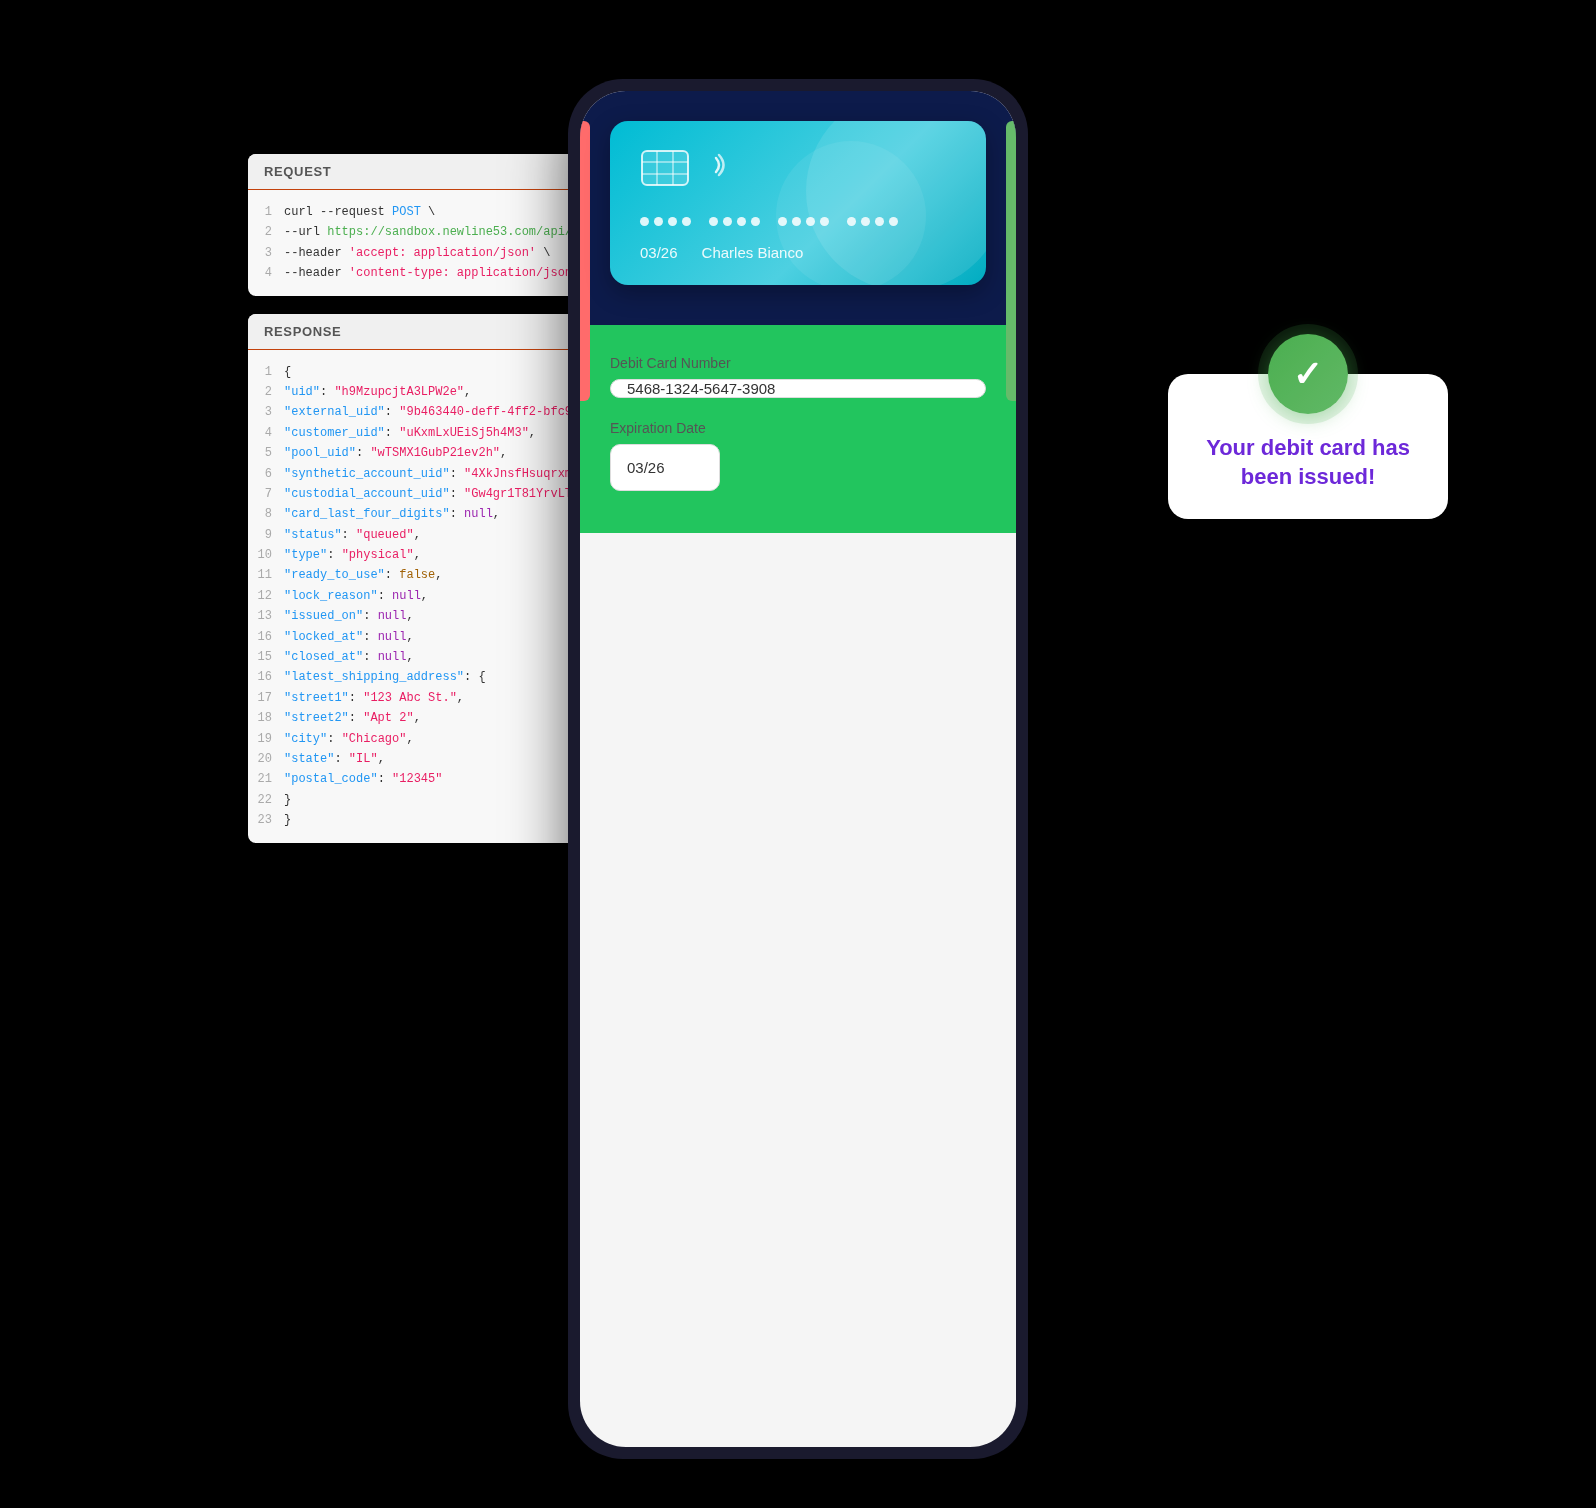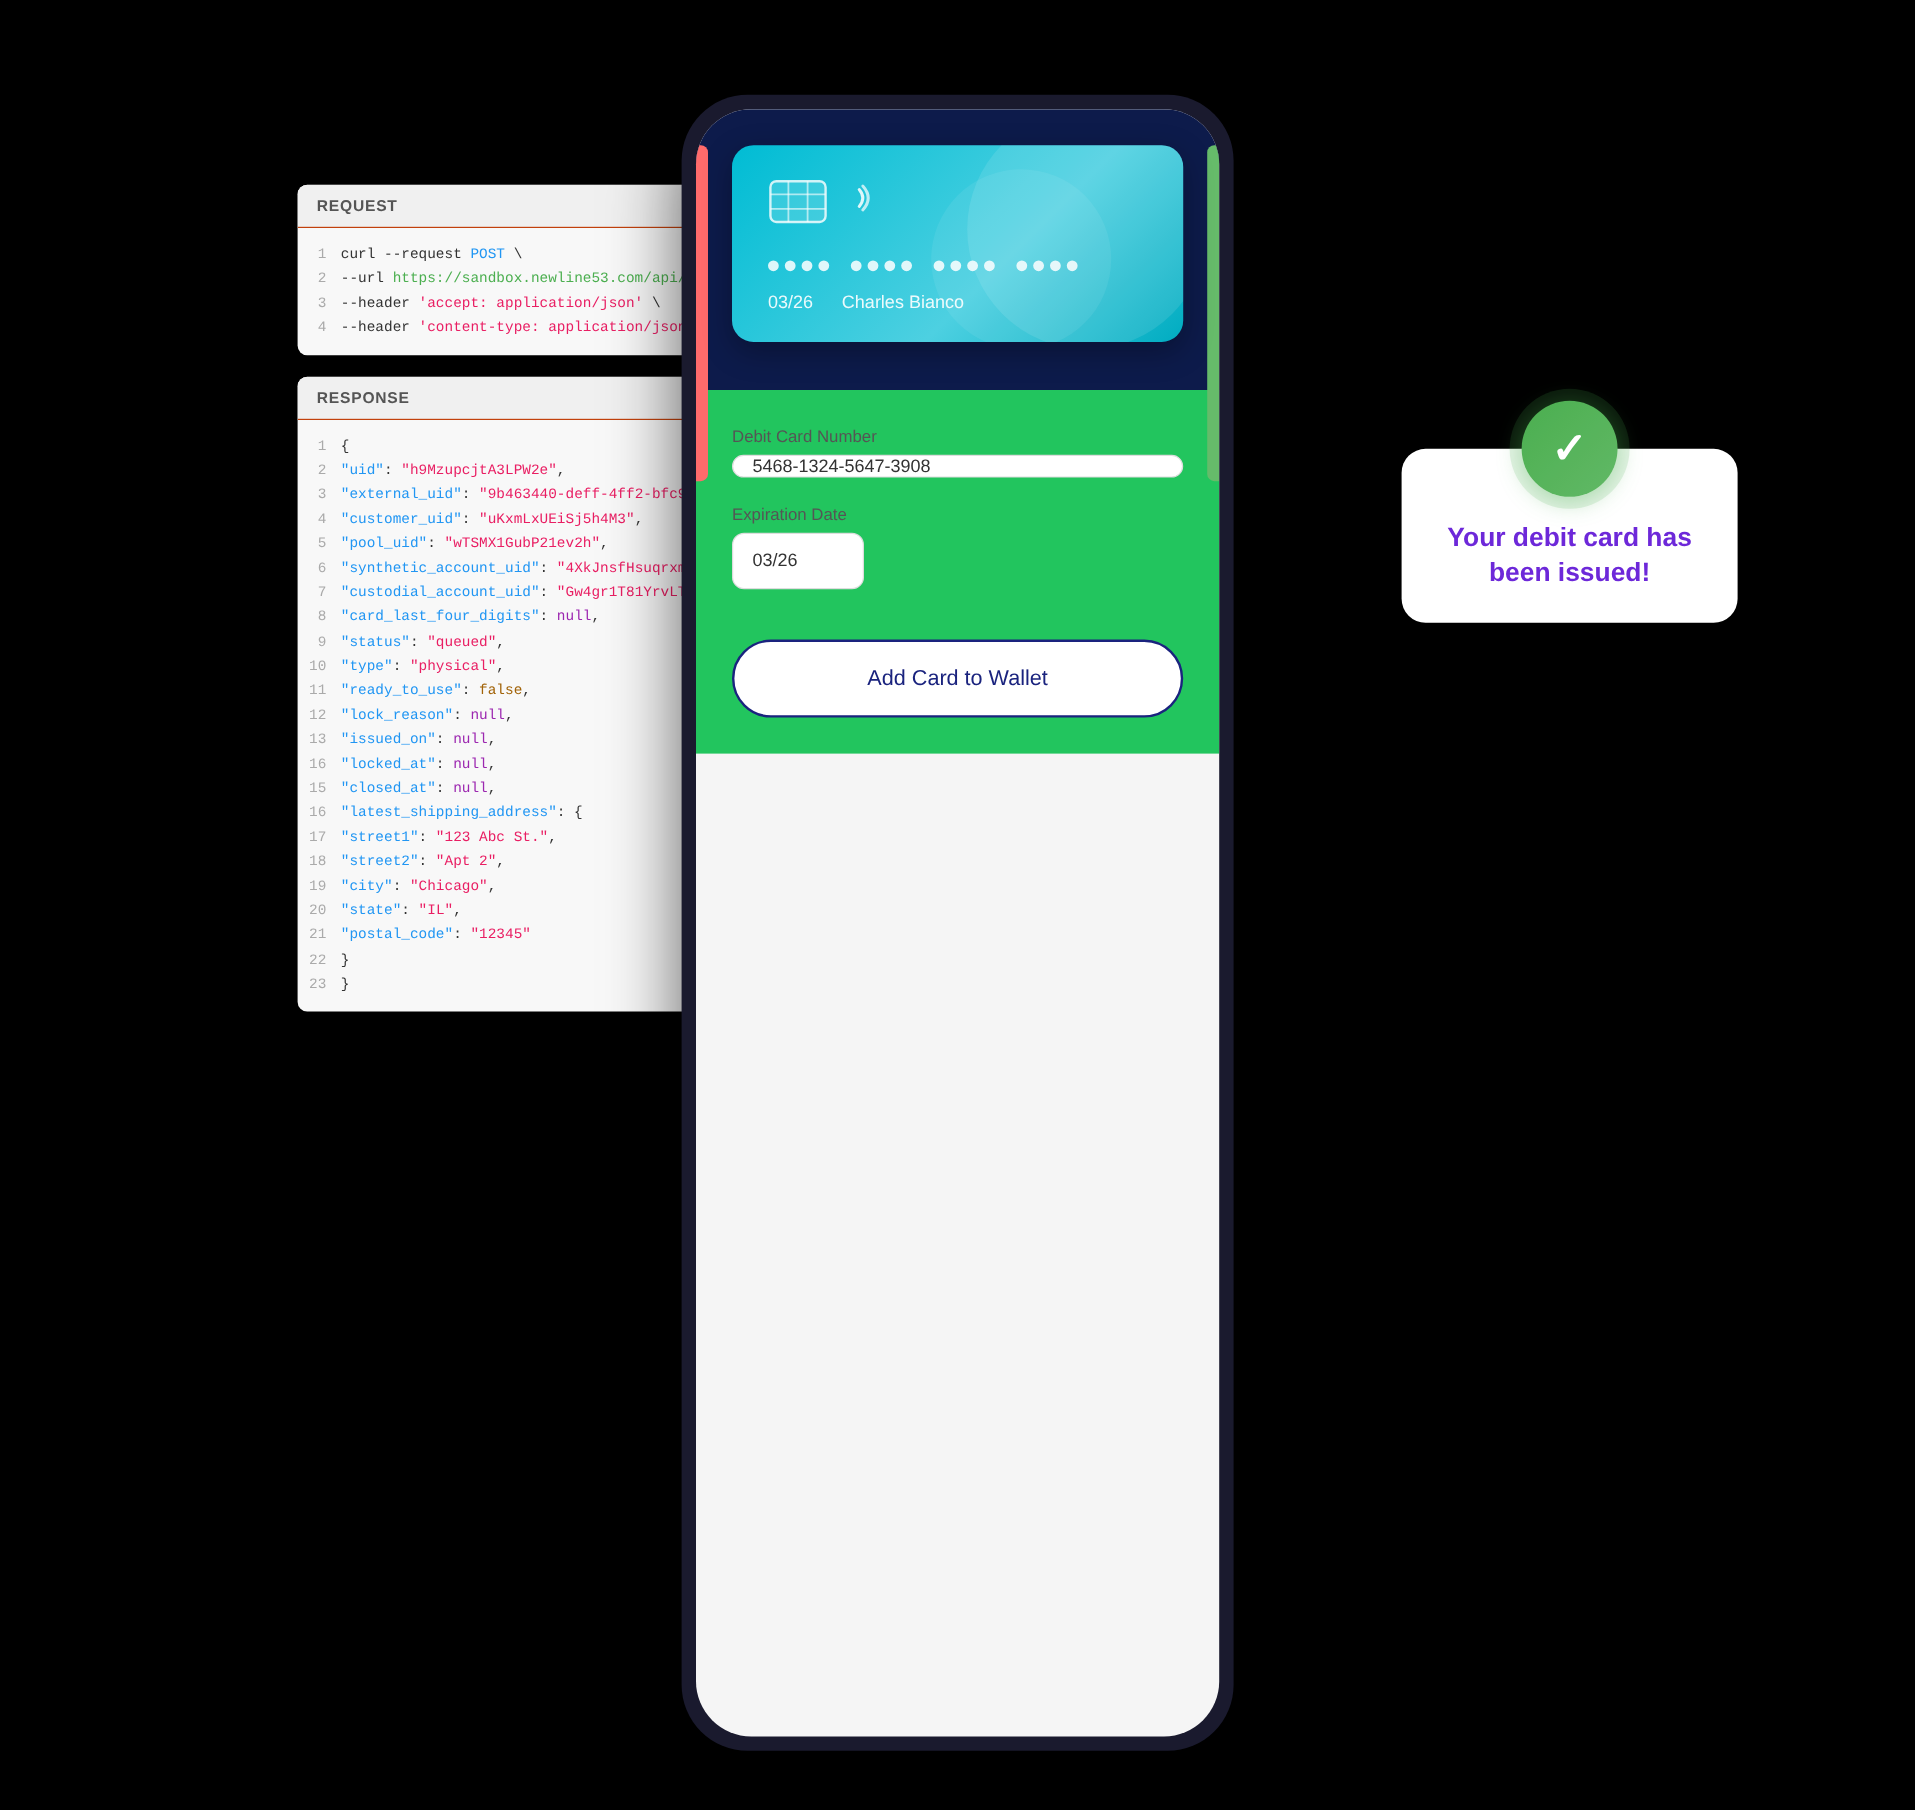--- a/index.html
+++ b/index.html
@@ -529,21 +529,20 @@
           <label class="form-label">Debit Card Number</label>
           <input class="form-input" type="text" readonly="" value="5468-1324-5647-3908" style="">
         </div>
 
         <div class="form-group">
           <label class="form-label">Expiration Date</label>
           <input class="form-input-sm" type="text" readonly="" value="03/26" style="">
         </div>
 
 
-        <button class="add-card-btn">Add Card to Wallet</button>
 
       </div>
     </div>
   </div>
 
   <div class="success-toast">
     <div class="success-circle">
       <span class="check-icon">✓</span>
     </div>
     <div class="success-title">Your debit card has been issued!</div>

